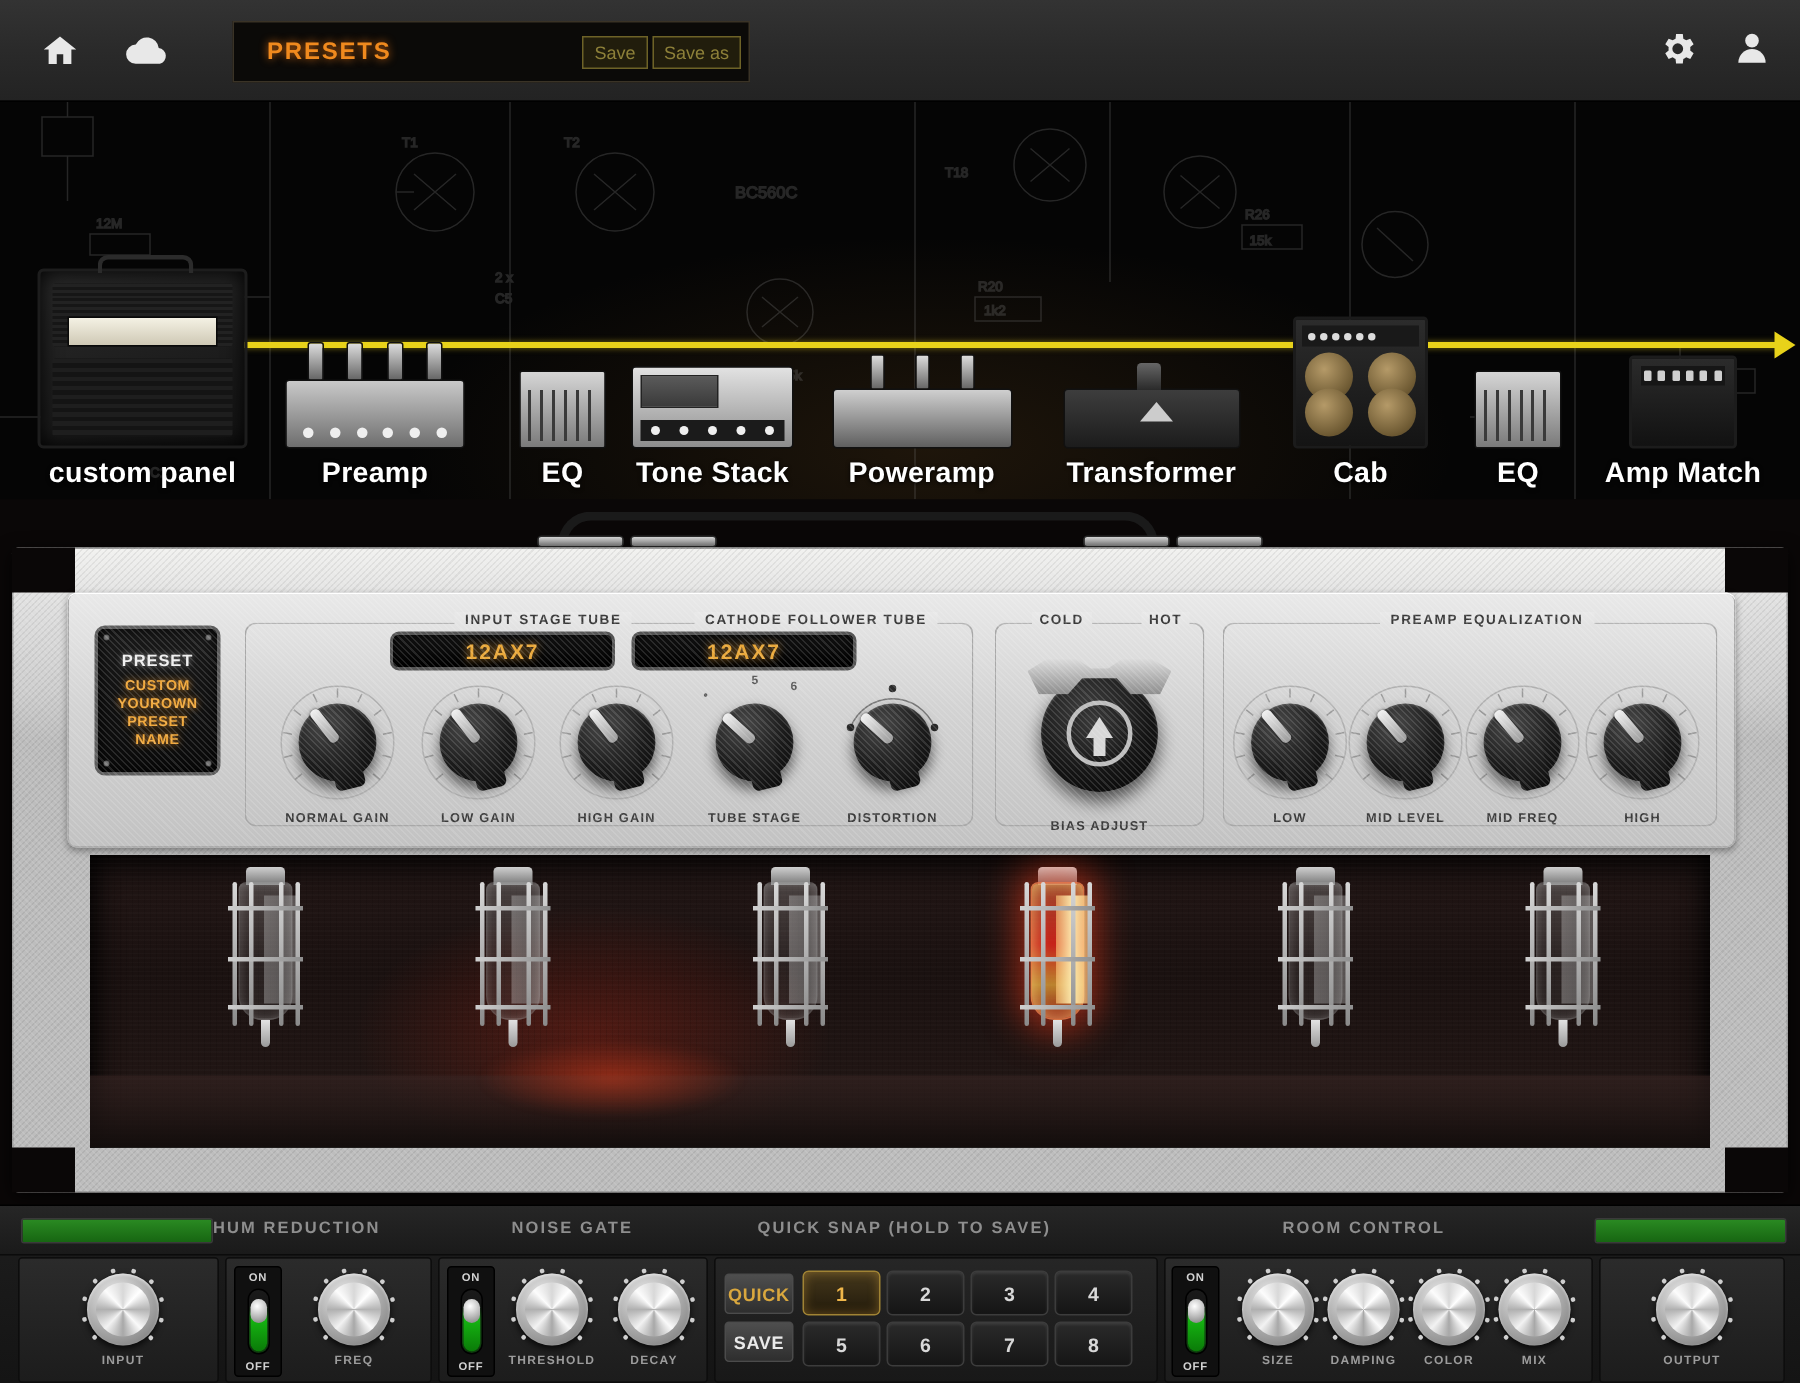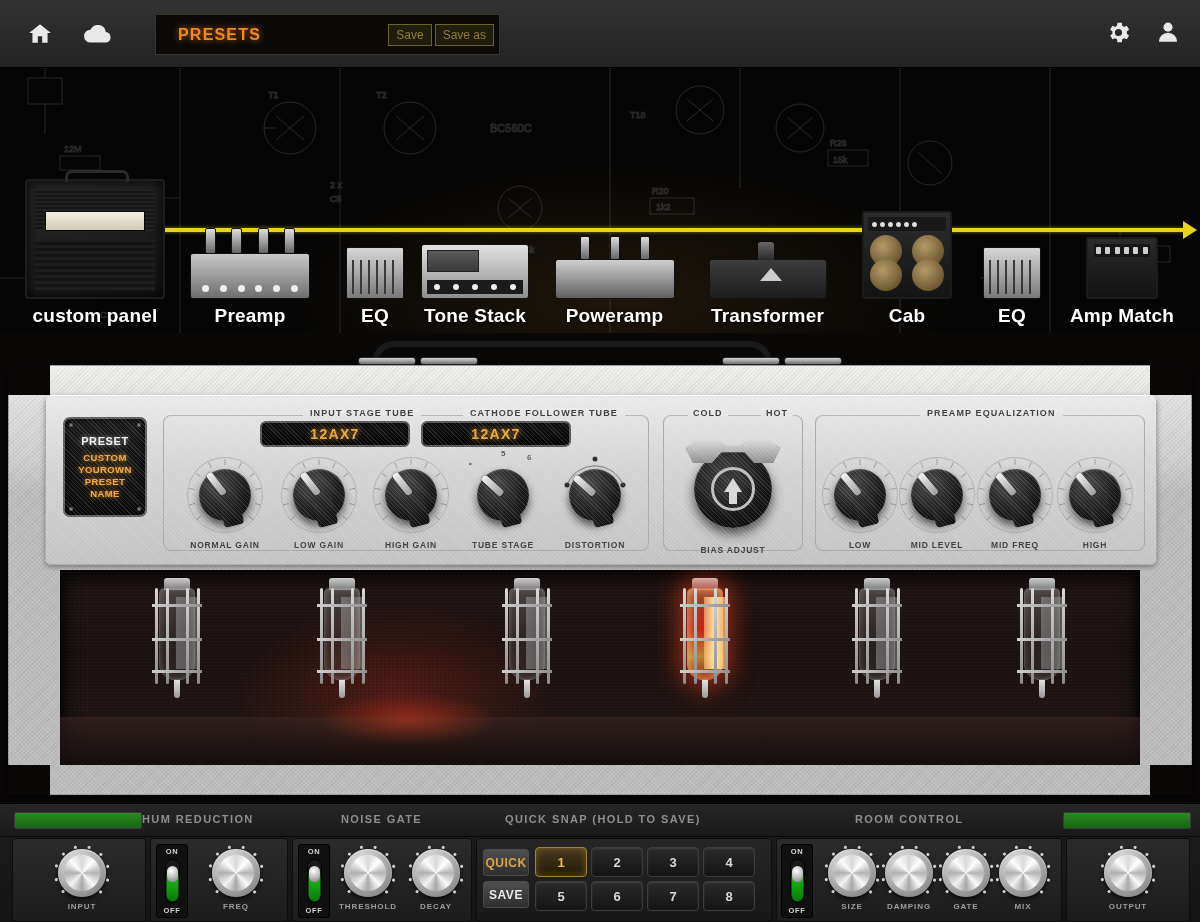--- a/index.html
+++ b/index.html
@@ -1126,21 +1126,21 @@
               <i style="transform: translateX(-50%) rotate(-75deg);"></i>
               <i style="transform: translateX(-50%) rotate(-45deg);"></i>
               <i style="transform: translateX(-50%) rotate(-15deg);"></i>
               <i style="transform: translateX(-50%) rotate(15deg);"></i>
               <i style="transform: translateX(-50%) rotate(45deg);"></i>
               <i style="transform: translateX(-50%) rotate(75deg);"></i>
               <i style="transform: translateX(-50%) rotate(105deg);"></i>
               <i style="transform: translateX(-50%) rotate(135deg);"></i>
             </div>
           </div>
-        <div class="sknob-label">GATE</div>
+        <div class="sknob-label">COLOR</div>
       </div>
       <div class="sknob-wrap" style="left:213px;">
         <div class="sknob">
             <div class="dots">
               <i style="transform: translateX(-50%) rotate(-135deg);"></i>
               <i style="transform: translateX(-50%) rotate(-105deg);"></i>
               <i style="transform: translateX(-50%) rotate(-75deg);"></i>
               <i style="transform: translateX(-50%) rotate(-45deg);"></i>
               <i style="transform: translateX(-50%) rotate(-15deg);"></i>
               <i style="transform: translateX(-50%) rotate(15deg);"></i>

